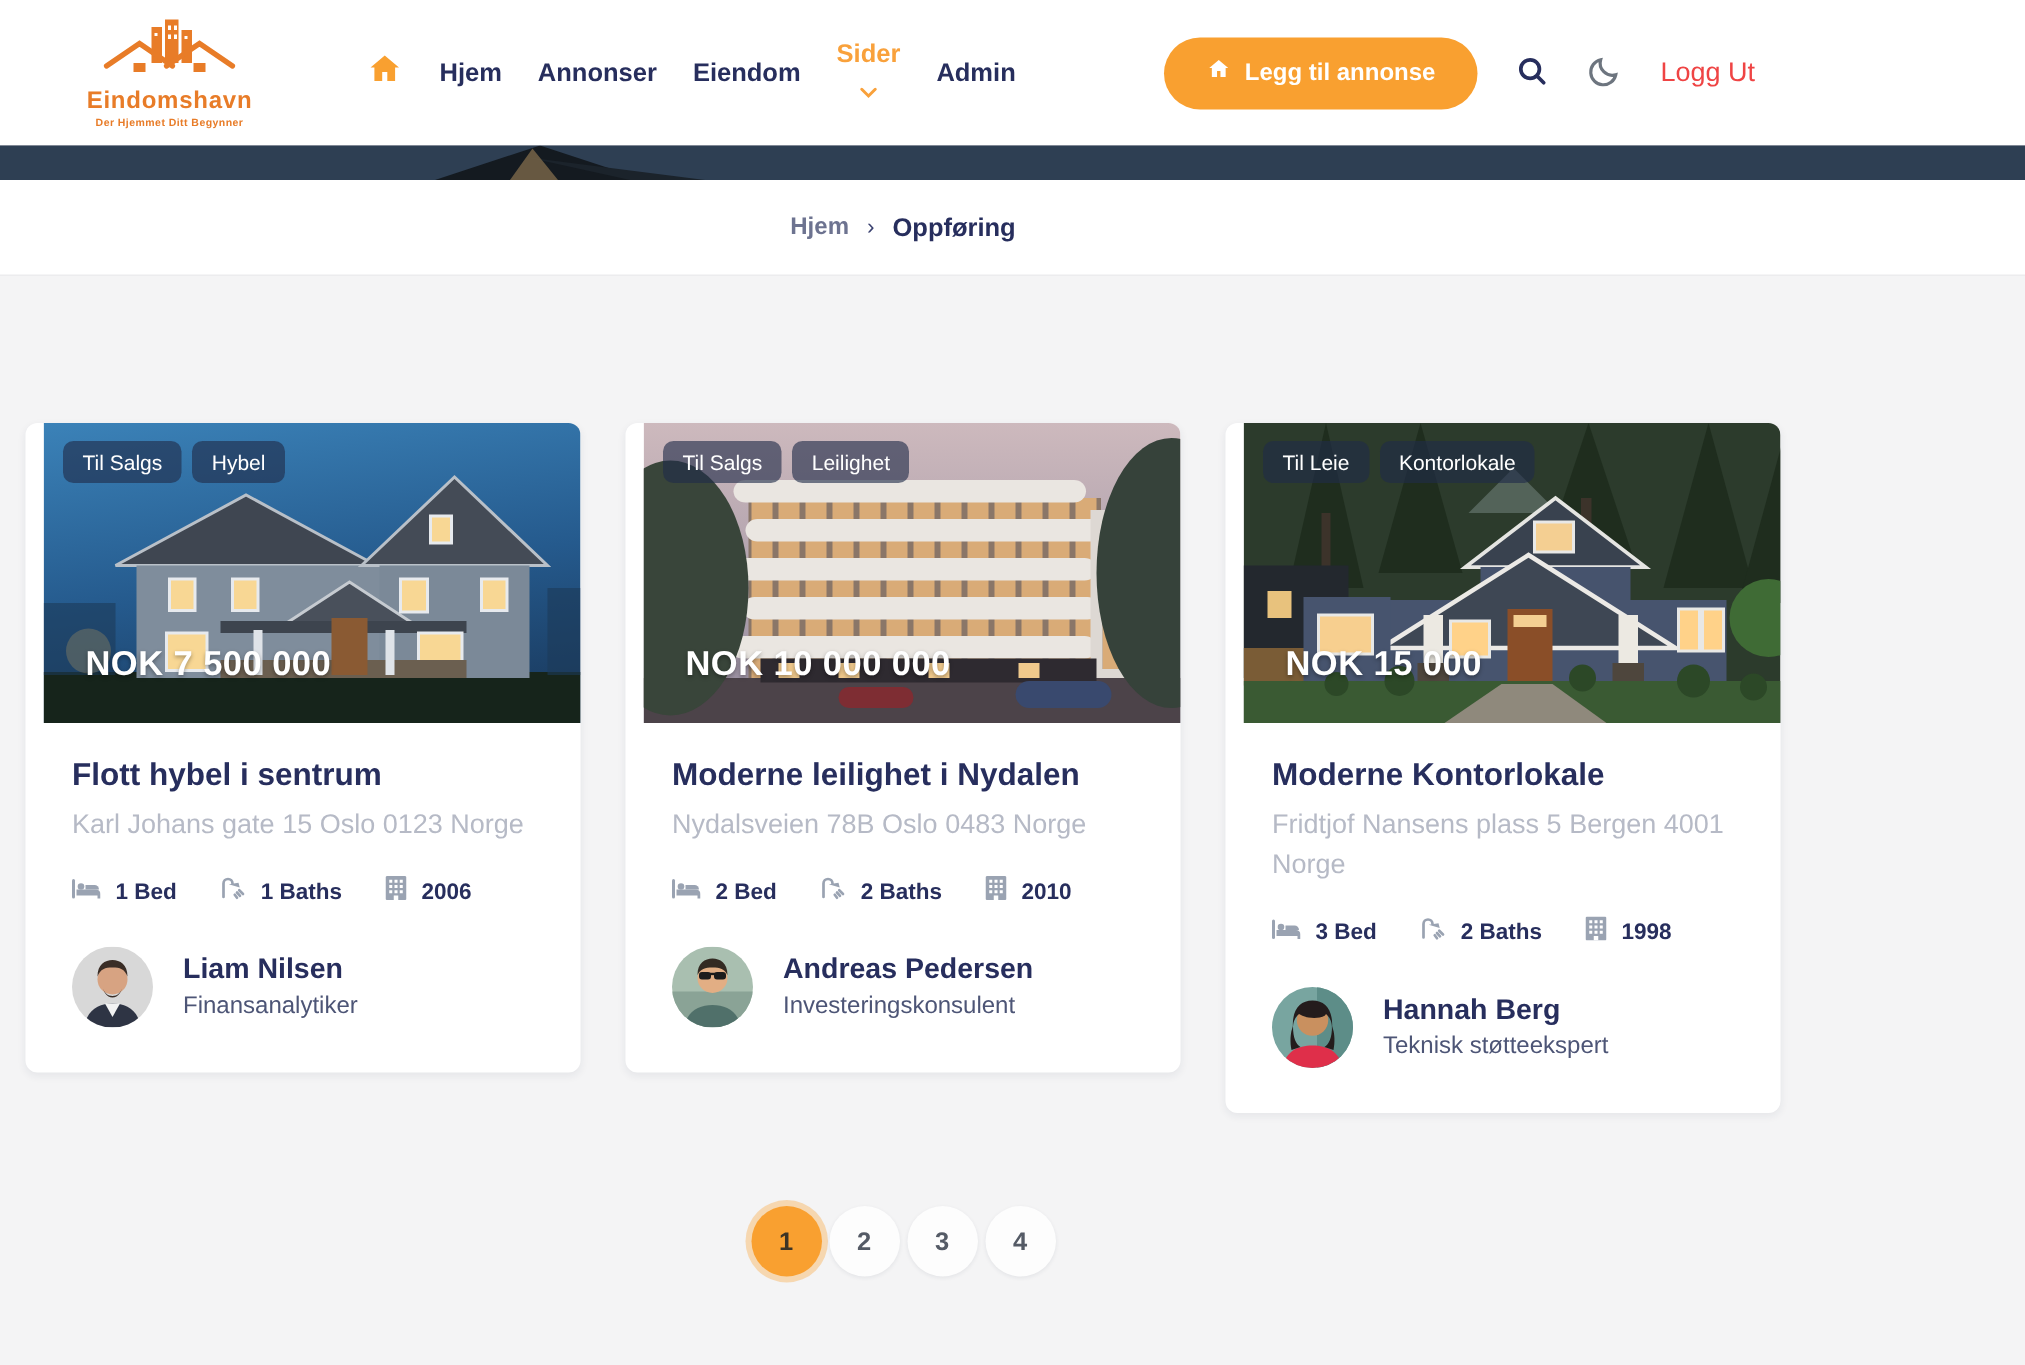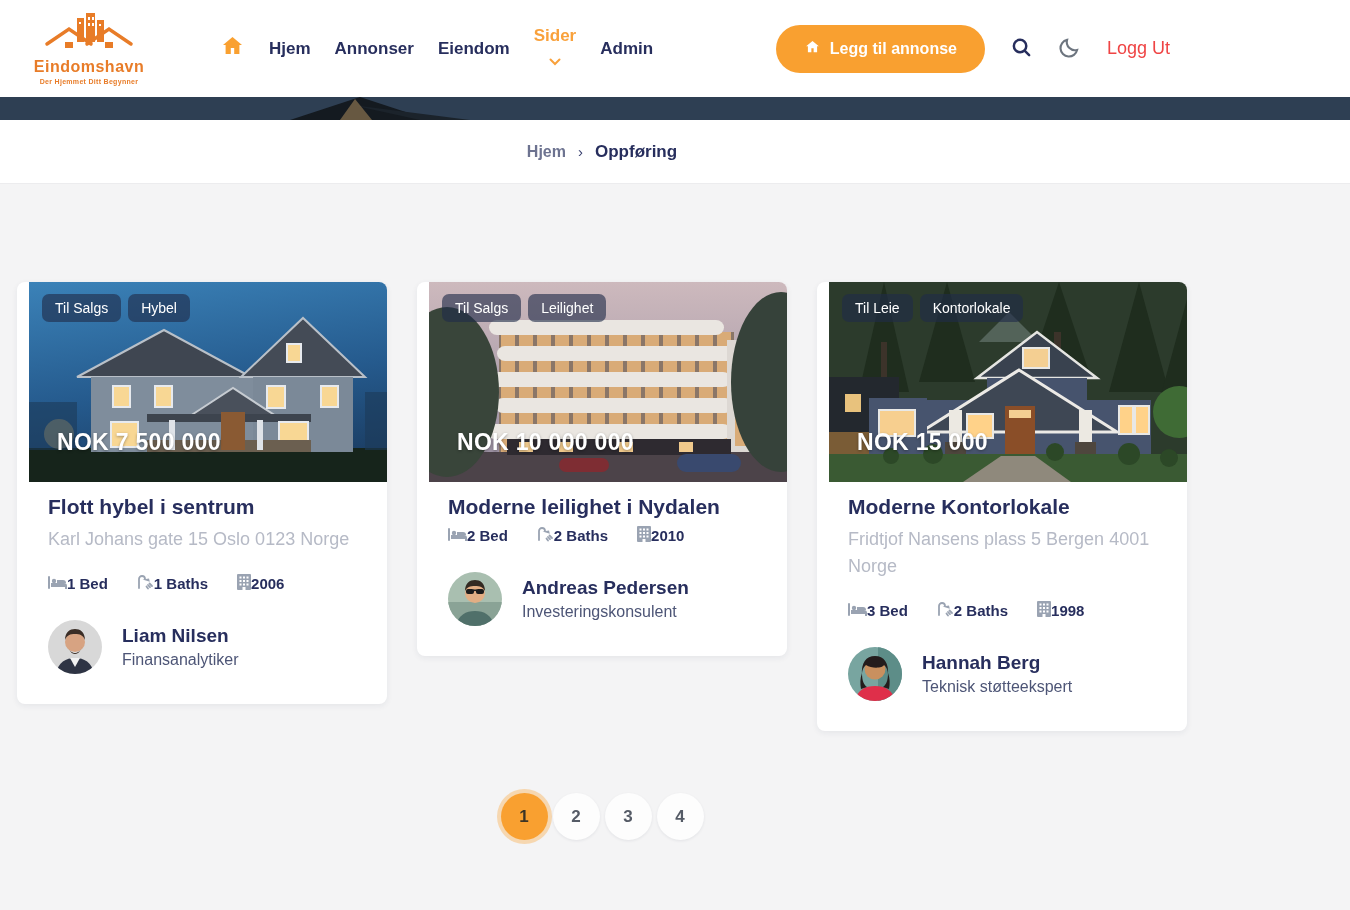--- a/index.html
+++ b/index.html
@@ -9,21 +9,21 @@
     background:#f4f4f5;
     color:#272e5d;
     overflow:hidden;
   }
   
   .header {
     height:97px; background:#ffffff;
     display:flex; align-items:center;
     padding:0 180px 0 30px;
   }
-  .logo { display:flex; flex-direction:column; align-items:center; width:118px; cursor:pointer; }
+  .logo { display:flex; flex-direction:column; align-items:center; width:118px; cursor:pointer;margin-left:24px; }
   .logo-name { color:#e87c28; font-weight:bold; font-size:16px; letter-spacing:.5px; margin-top:2px; }
   .logo-tagline { color:#e87c28; font-weight:bold; font-size:7px; margin-top:2px; letter-spacing:.3px; }
   .nav { display:flex; align-items:center; gap:24px; margin-left:72px; }
   .nav a { text-decoration:none; color:#272e5d; font-weight:bold; font-size:17px; display:flex; align-items:center; gap:5px;}
   .nav a.active { color:#f9a13b;flex-direction:column; }
   .nav-home-btn { display:flex; align-items:center; }
   .header-right { margin-left:auto; display:flex; align-items:center; gap:26px; }
   .add-btn {
     background:#f9a030; color:#fff; border:none; cursor:pointer;
     font-family:"Liberation Sans",sans-serif;
@@ -54,25 +54,25 @@
   .badges { position:absolute; top:12px; left:13px; display:flex; gap:7px; }
   .badge {
     background:rgba(33,44,72,0.62); color:#fff; font-size:14px;
     padding:6px 13px; border-radius:7px; white-space:nowrap;
   }
   .price {
     position:absolute; left:28px; bottom:26px;
     color:#fff; font-weight:bold; font-size:23px; letter-spacing:.3px;
     text-shadow:0 1px 3px rgba(0,0,0,.35);
   }
-  .card-body { padding:13px 31px 30px 31px; }
+  .card-body { padding:23px 31px 30px 31px; }
   .title { color:#272e5d; font-weight:bold; font-size:21px; margin-bottom:7px; cursor:pointer; }
   .address { color:#b6bac6; font-size:18px; line-height:27px; margin-bottom:21px; }
   .features { display:flex; align-items:center; gap:29px; margin-bottom:27px; }
-  .feat { display:flex; align-items:center; gap:0; color:#272e5d; font-weight:normal; font-size:15px; }
+  .feat { display:flex; align-items:center; gap:10px; color:#272e5d; font-weight:normal; font-size:15px; }
   .agent { display:flex; align-items:center; gap:20px; }
   .avatar { width:54px; height:54px; border-radius:50%; overflow:hidden; flex:0 0 54px; }
   .agent-name { color:#272e5d; font-weight:bold; font-size:19px; margin-bottom:4px; }
   .agent-role { color:#4d5576; font-size:16px; }
   
   .pagination { display:flex; justify-content:center; gap:5px; margin-top:62px; }
   .page-btn {
     width:47px; height:47px; border-radius:50%;
     background:#fdfdfd; border:none; cursor:pointer;
     color:#555b66; font-family:"Liberation Sans",sans-serif;
@@ -335,20 +335,21 @@
           <rect x="248" y="172" width="64" height="18" rx="9" fill="#39496e"></rect>
         </svg>
         <div class="badges">
           <span class="badge">Til Salgs</span>
           <span class="badge">Leilighet</span>
         </div>
         <div class="price">NOK 10 000 000</div>
       </div>
       <div class="card-body">
         <h3 class="title">Moderne leilighet i Nydalen</h3>
+        <div class="address">Nydalsveien 78B Oslo 0483 Norge</div>
         <div class="features">
           <span class="feat">
             <span>
               <svg width="19" height="15" viewBox="0 0 19 15" fill="#9aa3b2">
                 <rect x="0" y="1" width="2" height="13" rx="1"></rect>
                 <path d="M3 8h13a3 3 0 0 1 3 3v3h-2v-2H3z"></path>
                 <circle cx="6" cy="6" r="2.2"></circle>
                 <path d="M9 5h6a3 3 0 0 1 3 3H9z"></path>
               </svg>
             </span>

